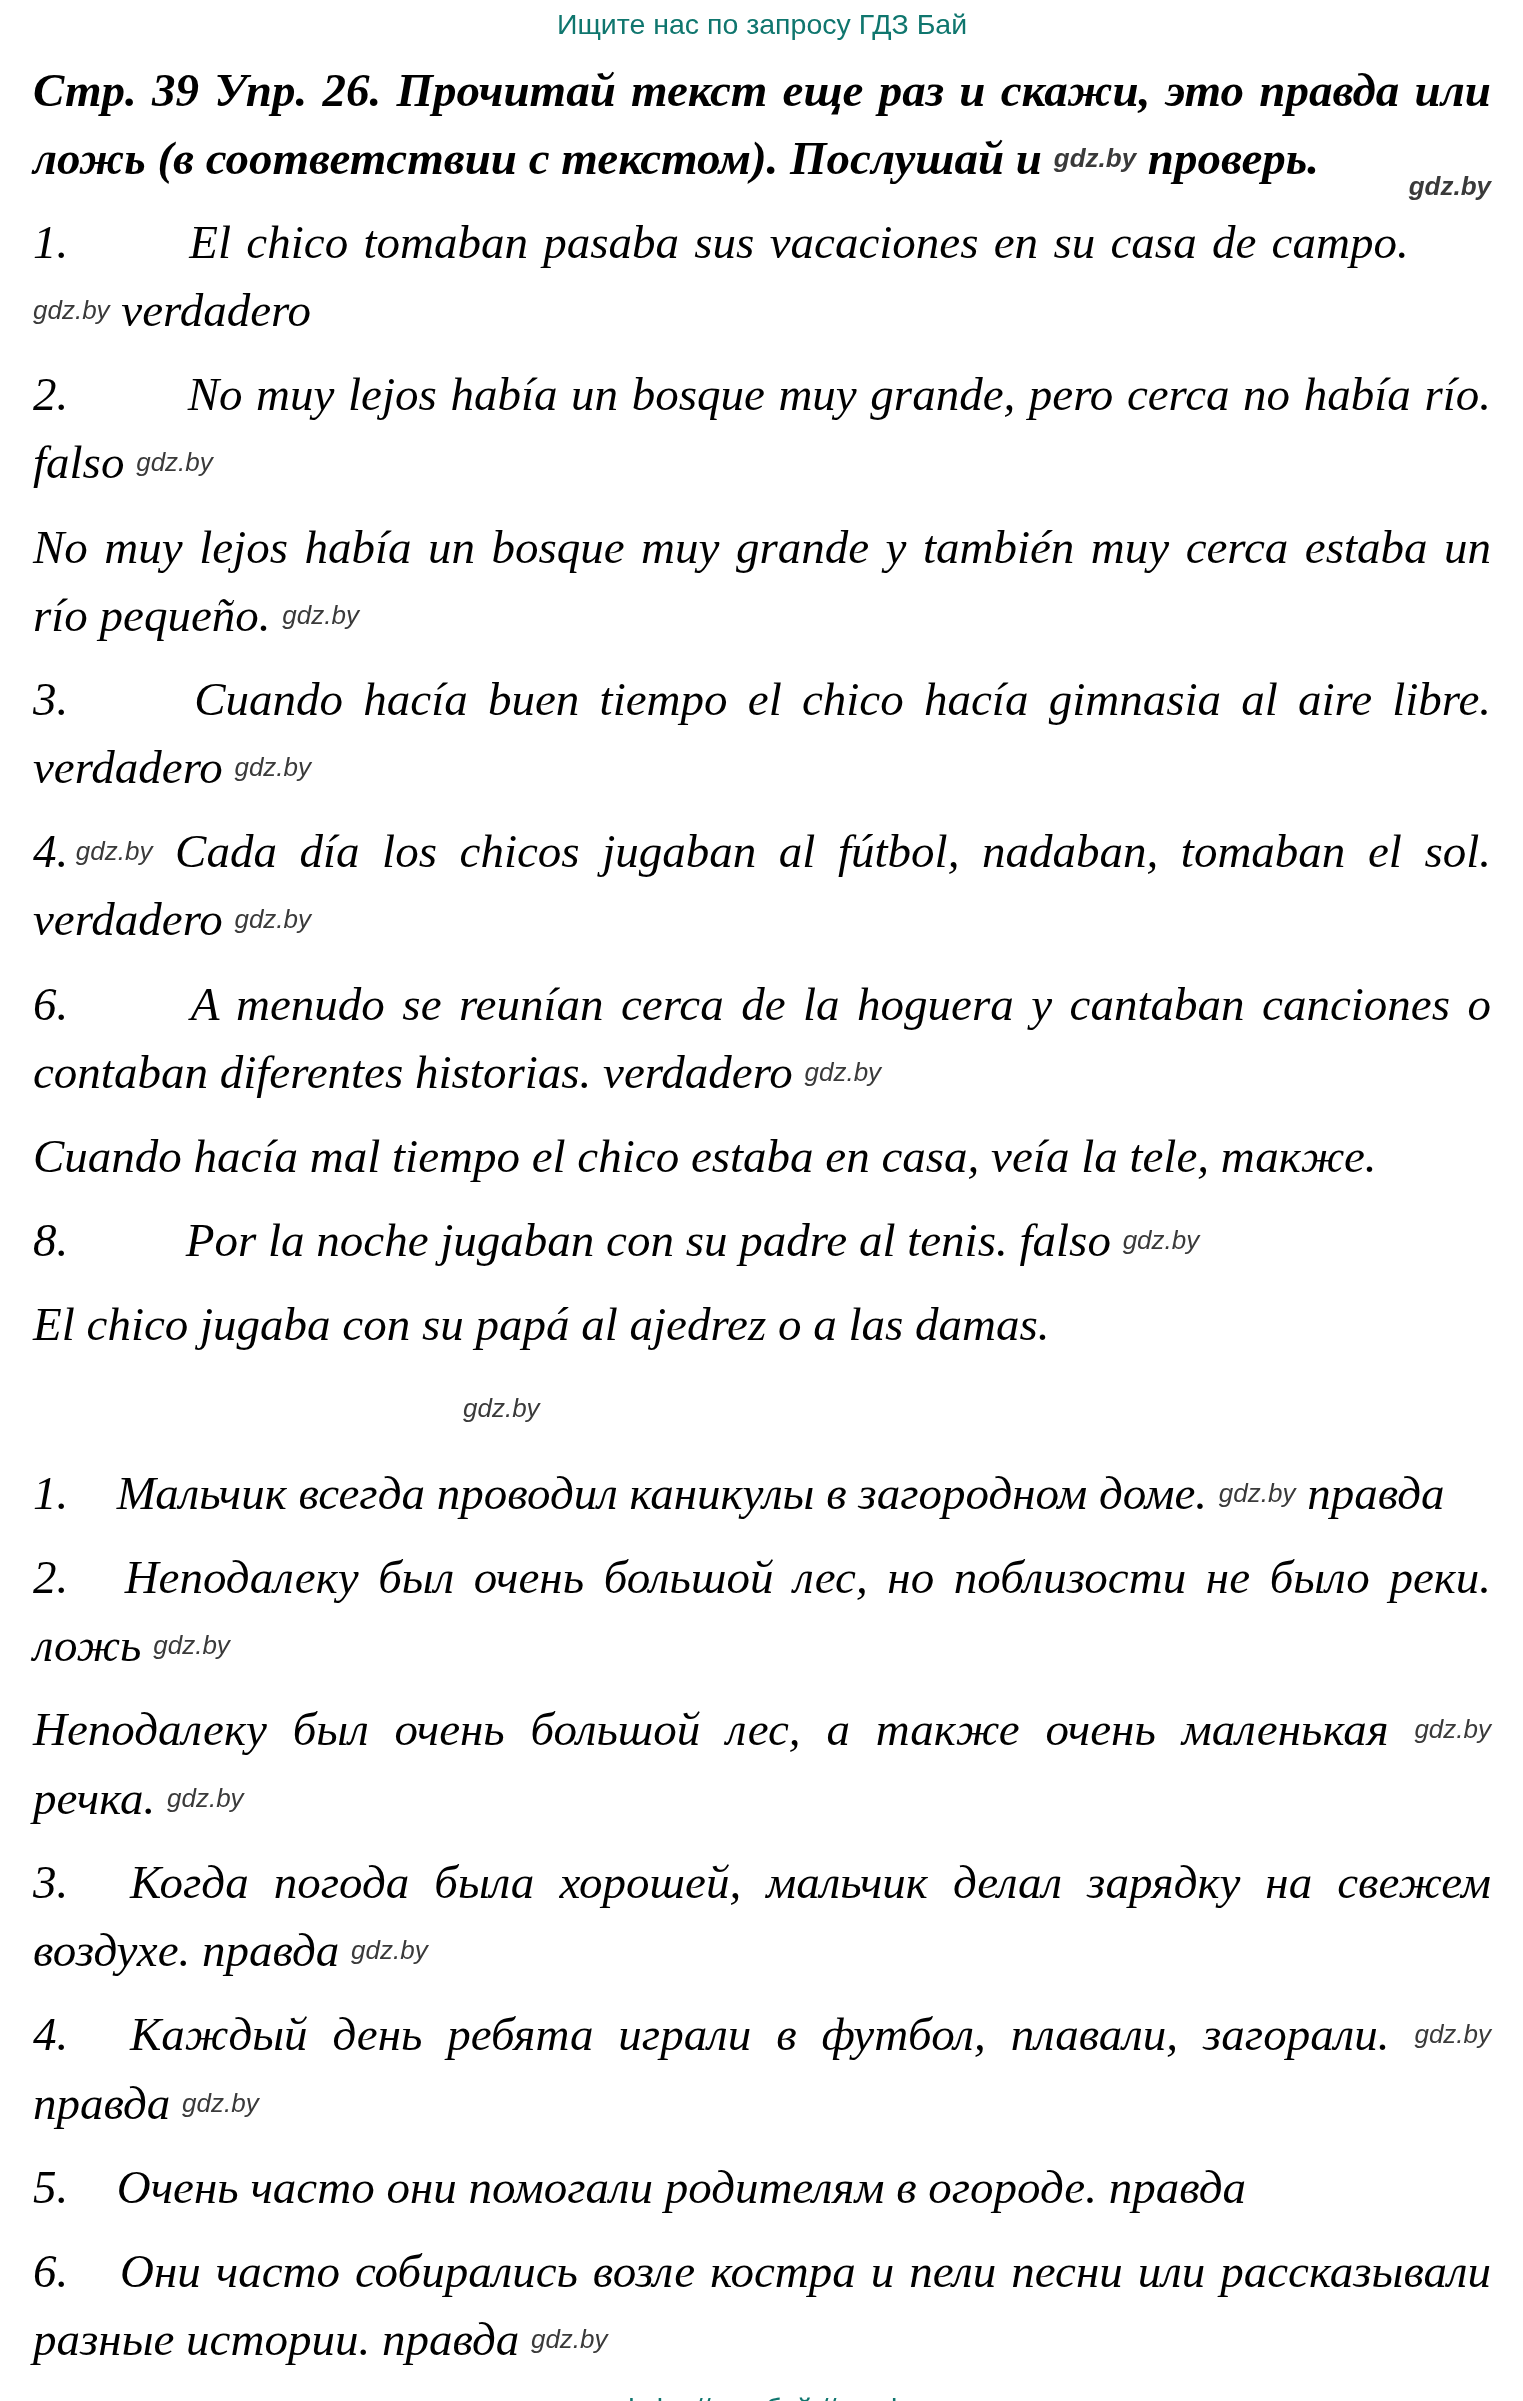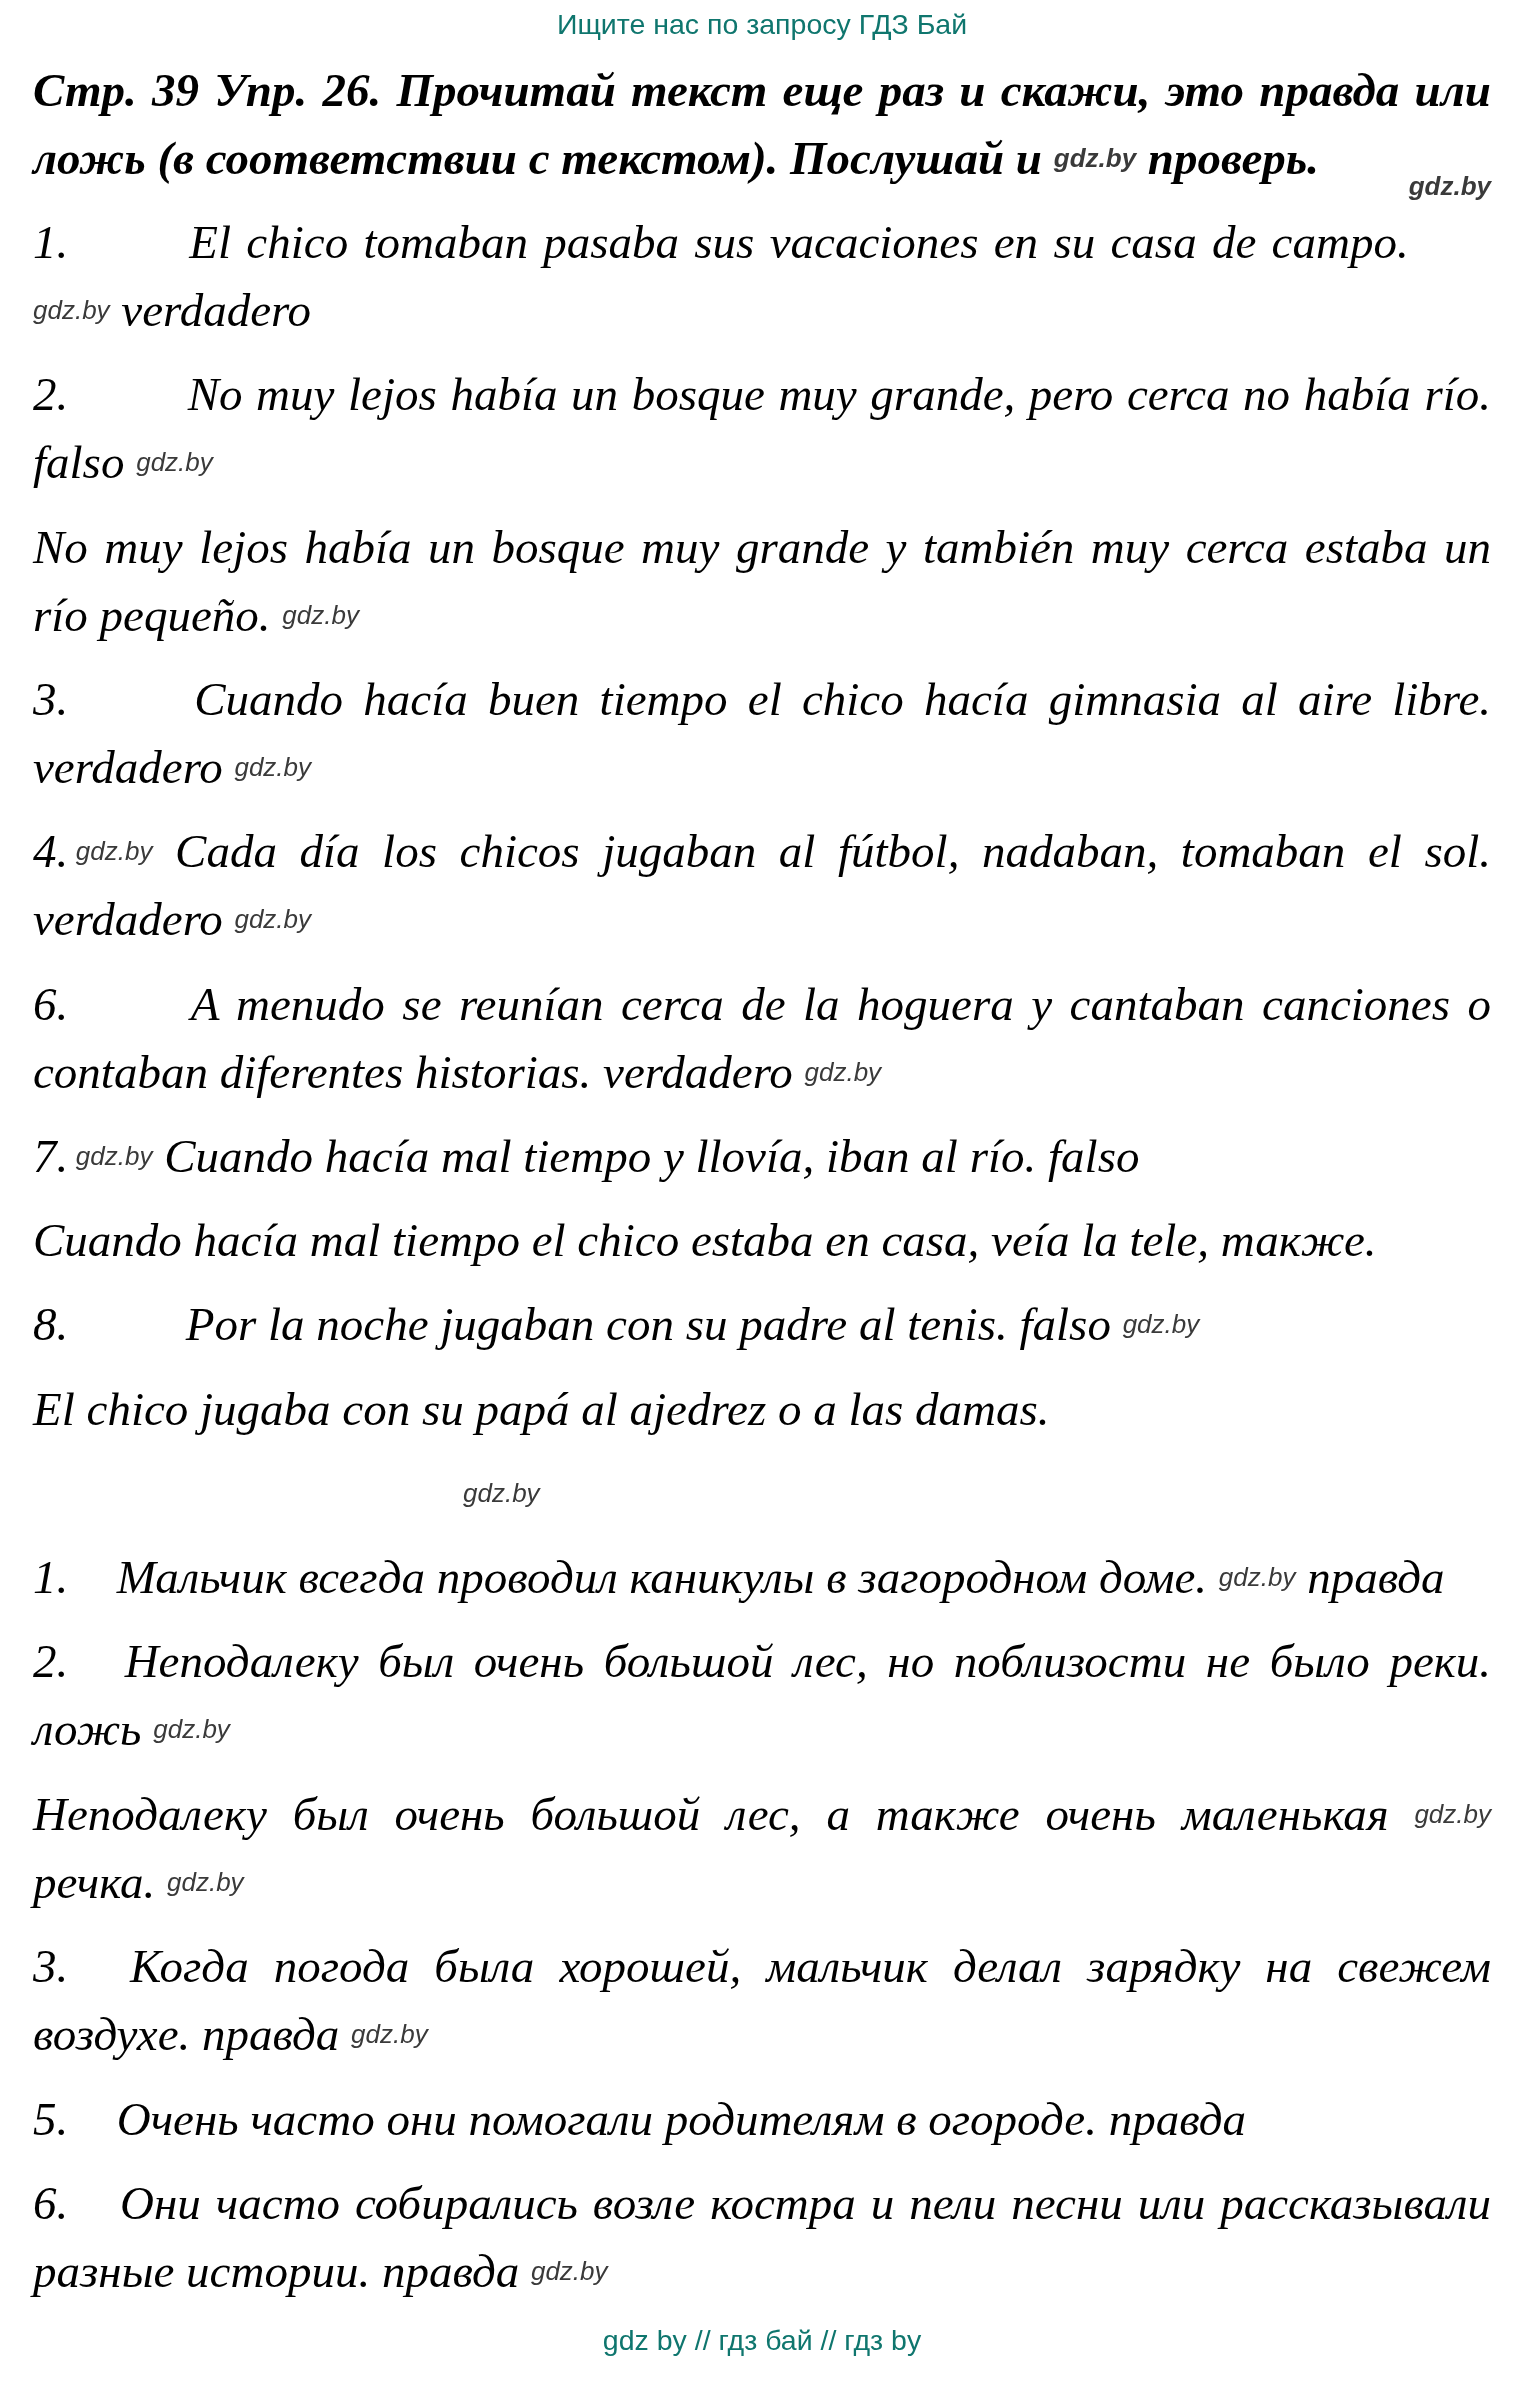--- a/index.html
+++ b/index.html
@@ -100,25 +100,20 @@
   </p>
 
 
   <p class="para">
     <span class="num w-es">6.</span>
     <span>A menudo se reunían cerca de la hoguera y cantaban canciones o contaban diferentes historias.</span>
     <span>verdadero</span>
     <span class="wm">gdz.by</span>
   </p>
 
-  <p class="para">
-    <span class="num num-tight">7.</span><span class="wm">gdz.by</span>
-    <span>Cuando hacía mal tiempo y llovía, iban al río.</span>
-    <span>falso</span>
-  </p>
 
   <p class="para">
     <span>Cuando hacía mal tiempo el chico estaba en casa, veía la tele, также.</span>
   </p>
 
   <p class="para">
     <span class="num w-es">8.</span>
     <span>Por la noche jugaban con su padre al tenis.</span>
     <span>falso</span>
     <span class="wm">gdz.by</span>
@@ -153,20 +148,27 @@
     <span class="wm">gdz.by</span>
   </p>
 
   <p class="para">
     <span class="num w-ru">3.</span>
     <span>Когда погода была хорошей, мальчик делал зарядку на свежем воздухе.</span>
     <span>правда</span>
     <span class="wm">gdz.by</span>
   </p>
 
+  <p class="para">
+    <span class="num w-ru">4.</span>
+    <span>Каждый день ребята играли в футбол, плавали, загорали.</span>
+    <span class="wm">gdz.by</span>
+    <span>правда</span>
+    <span class="wm">gdz.by</span>
+  </p>
 
   <p class="para">
     <span class="num w-ru">5.</span>
     <span>Очень часто они помогали родителям в огороде.</span>
     <span>правда</span>
   </p>
 
   <p class="para">
     <span class="num w-ru">6.</span>
     <span>Они часто собирались возле костра и пели песни или рассказывали разные истории.</span>

